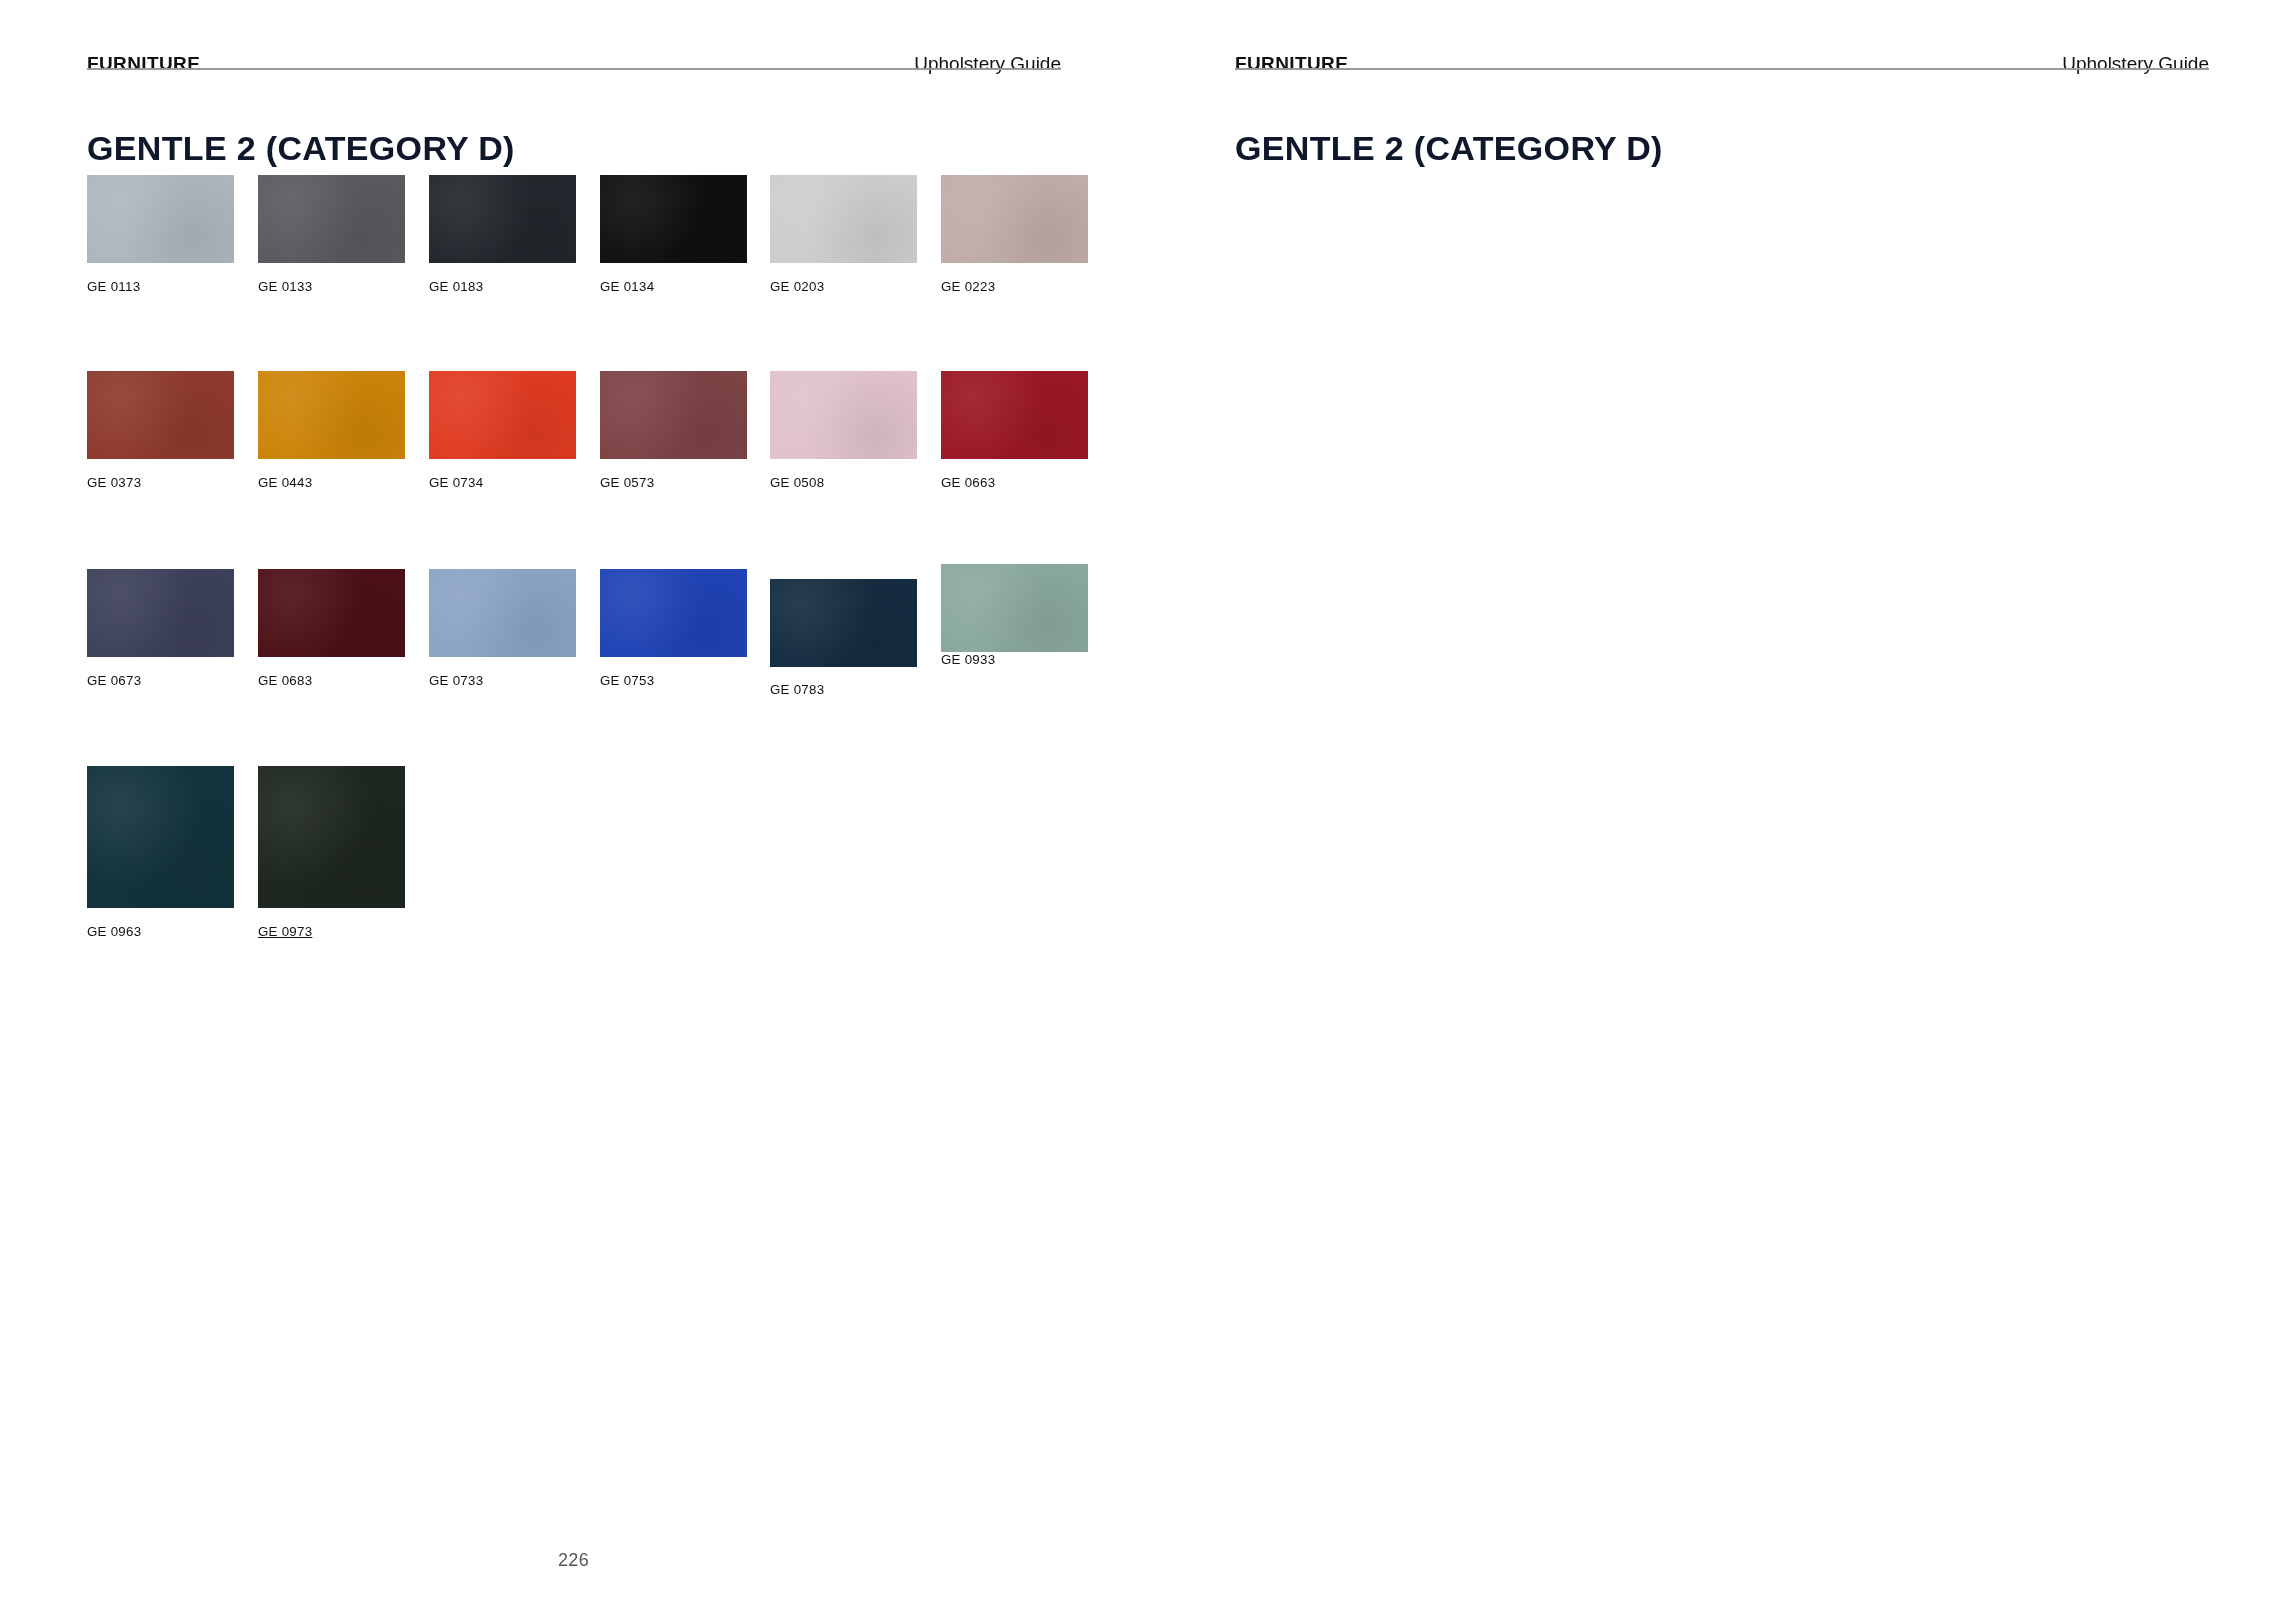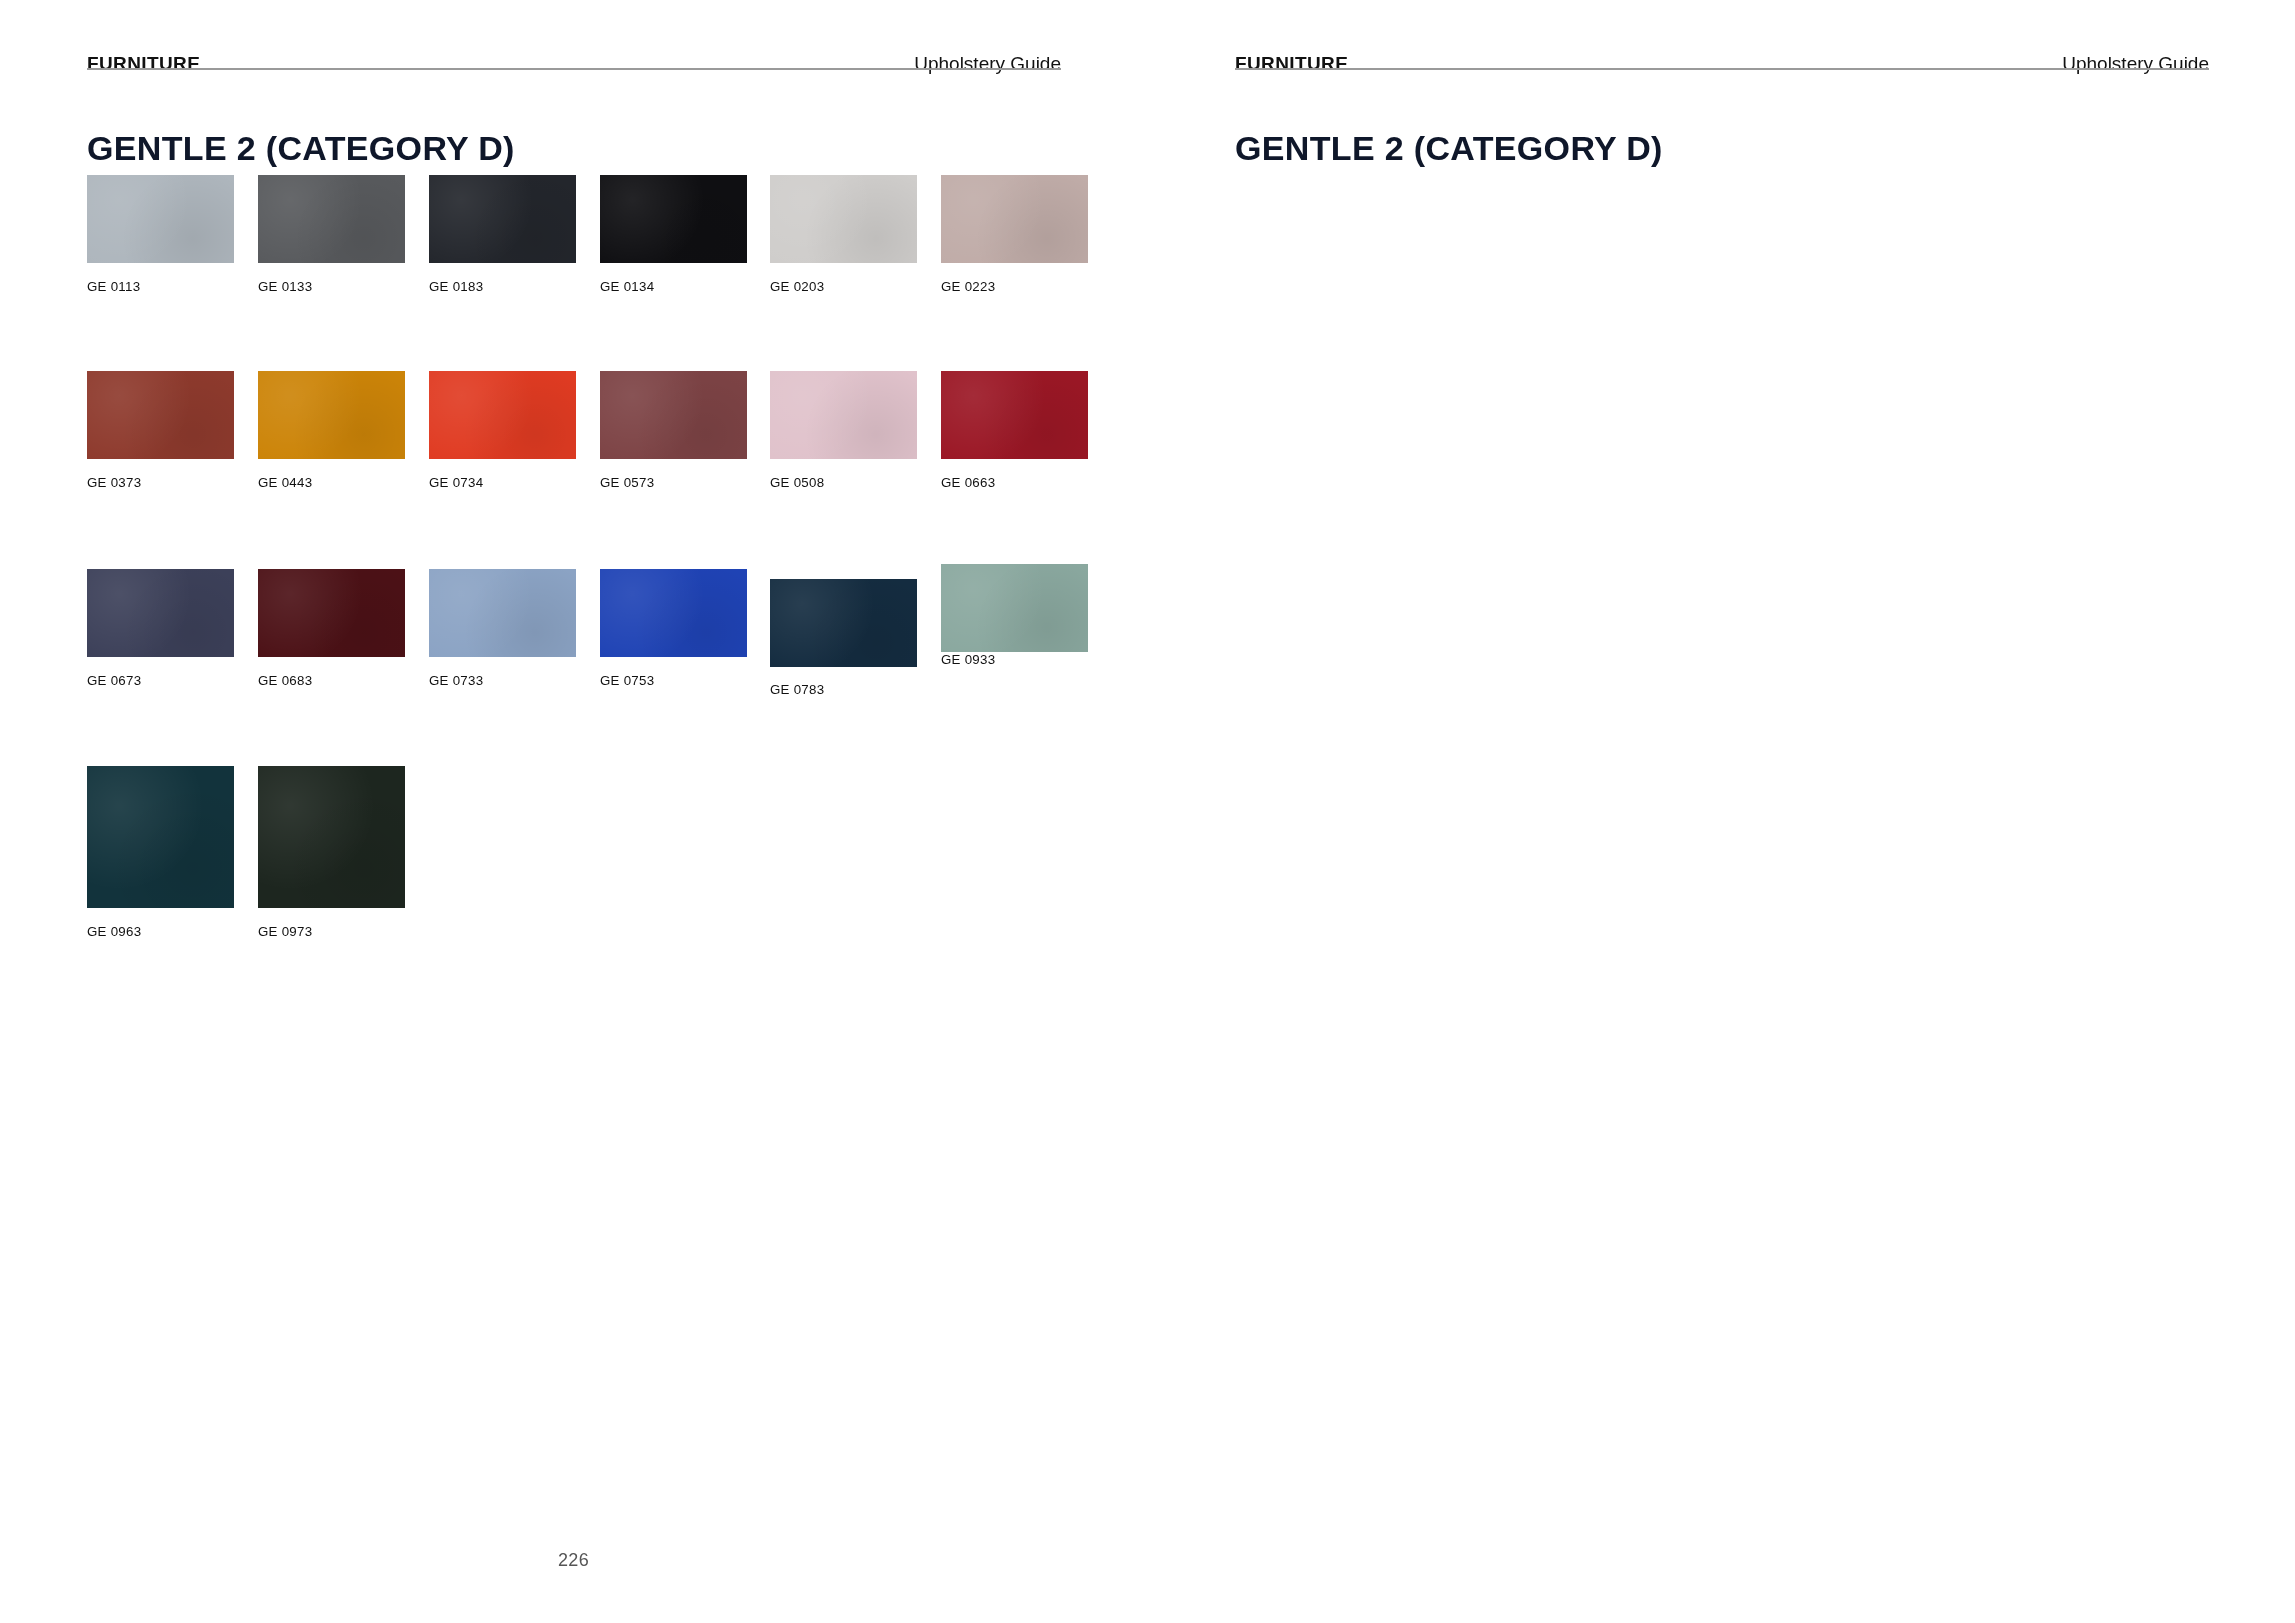--- a/index.html
+++ b/index.html
@@ -146,21 +146,21 @@
           <div class="swatch-chip" style="--c: #8aa89f;"></div>
         </div>
         <div class="swatch-label" style="left: 941px; top: 652px;">GE 0933</div>
         <div class="swatch" style="left: 87px; top: 766px; width: 147px; height: 142px;">
           <div class="swatch-chip" style="--c: #12333c;"></div>
         </div>
         <div class="swatch-label" style="left: 87px; top: 924px;">GE 0963</div>
         <div class="swatch" style="left: 258px; top: 766px; width: 147px; height: 142px;">
           <div class="swatch-chip" style="--c: #1d261f;"></div>
         </div>
-        <div class="swatch-label" style="left: 258px; top: 924px;">GE 0973</div>
+        <div class="swatch-label" style="left: 258px; top: 924px; text-decoration: underline;">GE 0973</div>
       </div>
 
     <div class="folio">226</div>
   </div>
 
   <div class="page right">
 
     <div class="runhead">
       <div class="runhead-left">FURNITURE</div>
       <div class="runhead-right">Upholstery Guide</div>

